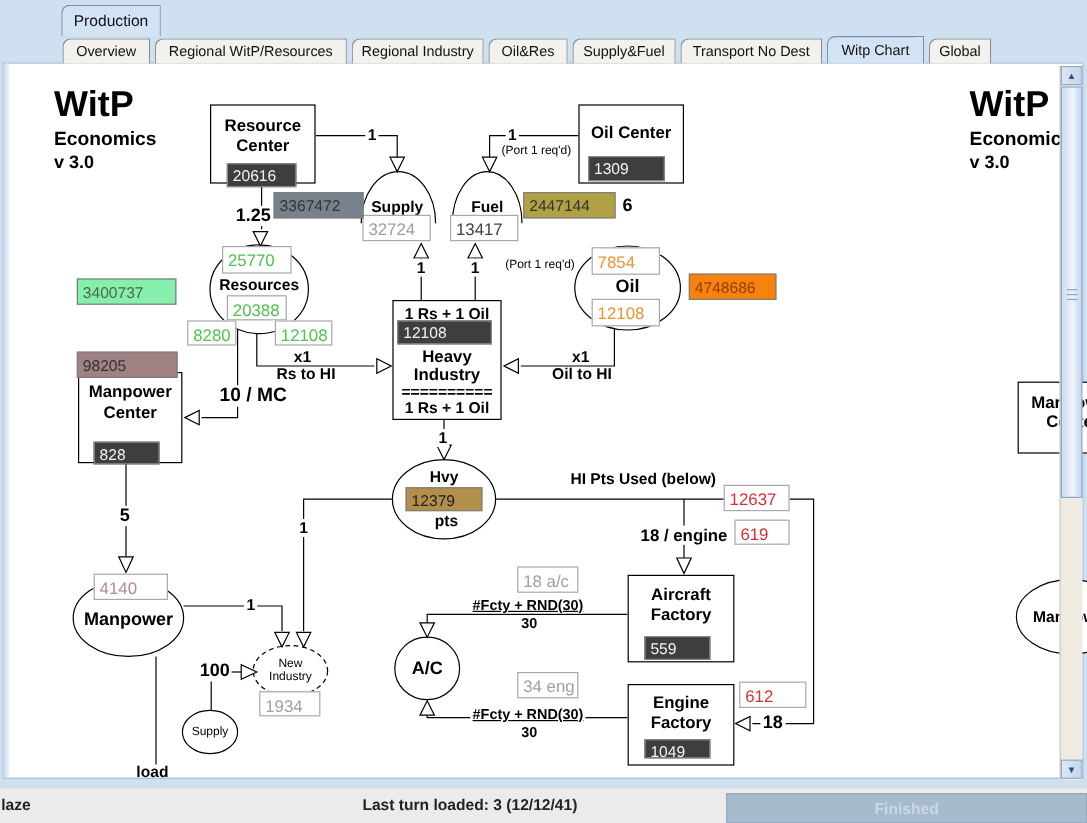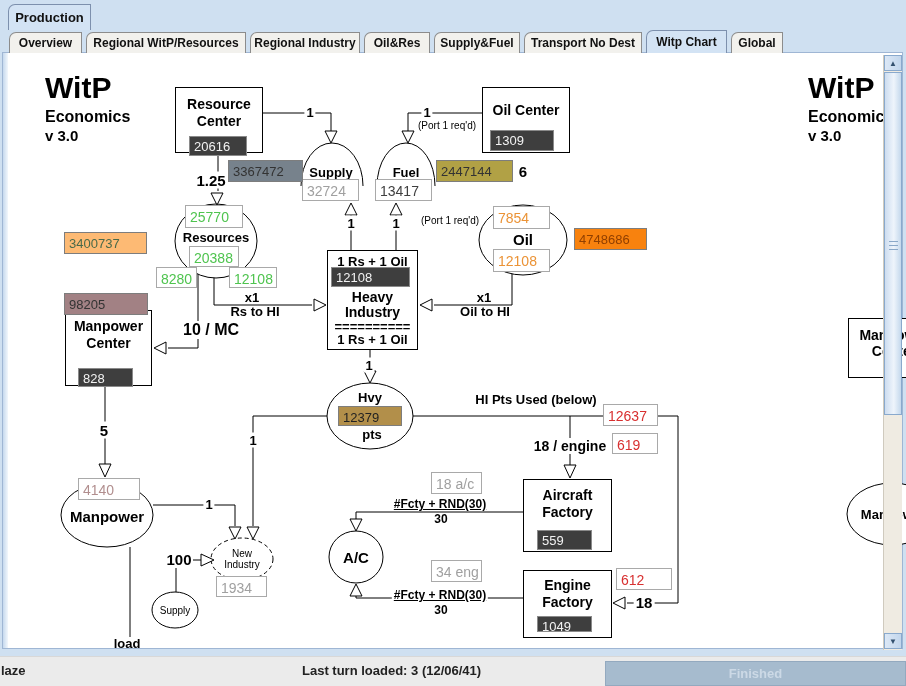--- a/index.html
+++ b/index.html
@@ -2,21 +2,21 @@
 <html><head>
 <meta charset="utf-8">
 <style>
   html,body{margin:0;padding:0;}
   #app{position:relative;width:906px;height:686px;overflow:hidden;
        background:#cfe0f1;font-family:"Liberation Sans",sans-serif;color:#000;}
   
   .tab{position:absolute;box-sizing:border-box;background:#f2f1ed;
        border:1px solid #8c8c8c;border-bottom:none;border-top-left-radius:7px;
        display:flex;align-items:center;justify-content:center;
-       font-weight:bold;font-size:12px;color:#111;z-index:5;}
+       font-weight:normal;font-size:12px;color:#111;z-index:5;margin-left:43px;}
   .tab.sel{background:#d3e3f4;border-color:#7d90ad;}
   #tab-production{left:8px;top:4px;width:83px;height:26px;font-size:13px;}
   
   #content{position:absolute;left:2px;top:52px;width:901px;height:597px;
            background:#fff;border:1px solid #9fb6d4;box-sizing:border-box;z-index:0;}
   #content-leftstrip{position:absolute;left:3px;top:53px;width:5px;height:595px;
            background:linear-gradient(90deg,#c6d9ee,#f2f7fc);z-index:0;}
   svg.wires{position:absolute;left:0;top:0;z-index:1;pointer-events:none;}
   
   .lbl{position:absolute;z-index:2;font-weight:bold;font-size:13px;white-space:nowrap;
@@ -214,21 +214,21 @@
   <div class="vb mv" style="left:78px;top:478px;width:62px;height:22px">4140</div>
   <div class="vb gy" style="left:216px;top:576px;width:51px;height:21px">1934</div>
   <div class="vb gy" style="left:431px;top:472px;width:51px;height:22px">18 a/c</div>
   <div class="vb gy" style="left:431px;top:560px;width:51px;height:22px">34 eng</div>
   <div class="vb rd" style="left:603px;top:404px;width:55px;height:22px">12637</div>
   <div class="vb rd" style="left:612px;top:433px;width:46px;height:21px">619</div>
   <div class="vb rd" style="left:616px;top:568px;width:56px;height:22px">612</div>
 
   <div class="cb" style="left:228px;top:160px;width:75px;height:22px;background:#77828c">3367472</div>
   <div class="cb" style="left:436px;top:160px;width:77px;height:22px;background:#b1a145">2447144</div>
-  <div class="cb" style="left:64px;top:232px;width:83px;height:22px;background:#fdba74;color:#4a6a4a">3400737</div>
+  <div class="cb" style="left:64px;top:232px;width:83px;height:22px;background:#86efac;color:#4a6a4a">3400737</div>
   <div class="cb" style="left:64px;top:293px;width:84px;height:22px;background:#a28184">98205</div>
   <div class="cb" style="left:574px;top:228px;width:73px;height:22px;background:#f8820e;color:#903f00">4748686</div>
   <div class="cb" style="left:338px;top:406px;width:64px;height:20px;background:#b28f4a;color:#222">12379</div>
 
   <div class="lbl bgw" style="left:310px;top:112px">1</div>
   <div class="lbl bgw" style="left:427px;top:112px">1</div>
   <div class="lbl sm" style="left:418px;top:120px">(Port 1 req'd)</div>
   <div class="lbl bgw big" style="left:211px;top:180px">1.25</div>
   <div class="lbl big" style="left:523px;top:171px">6</div>
   <div class="lbl bgw" style="left:351px;top:223px">1</div>
@@ -260,17 +260,17 @@
     <div id="sb-thumb">
       <div id="sb-grip"></div>
     </div>
     <div class="sbtn" style="top:578px">
       <span>▼</span>
     </div>
   </div>
 
   <div id="statusbar">
     <div class="stxt" style="left:1px">laze</div>
-    <div class="stxt" style="left:302px">Last turn loaded: 3 (12/06/41)</div>
+    <div class="stxt" style="left:302px">Last turn loaded: 3 (12/12/41)</div>
     <div id="btn-finished">Finished</div>
   </div>
 
 </div>
 
 </body></html>

